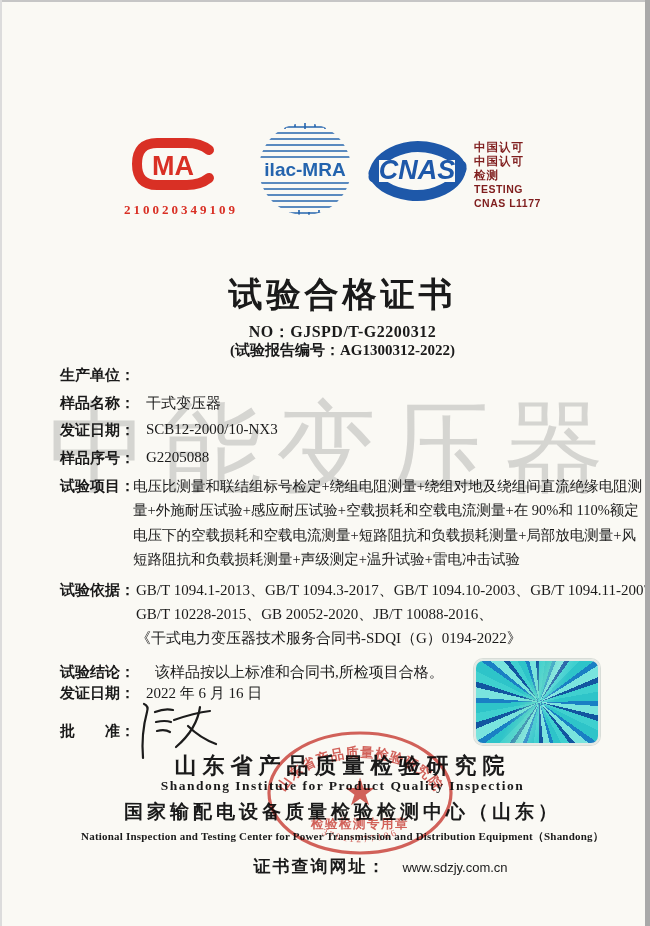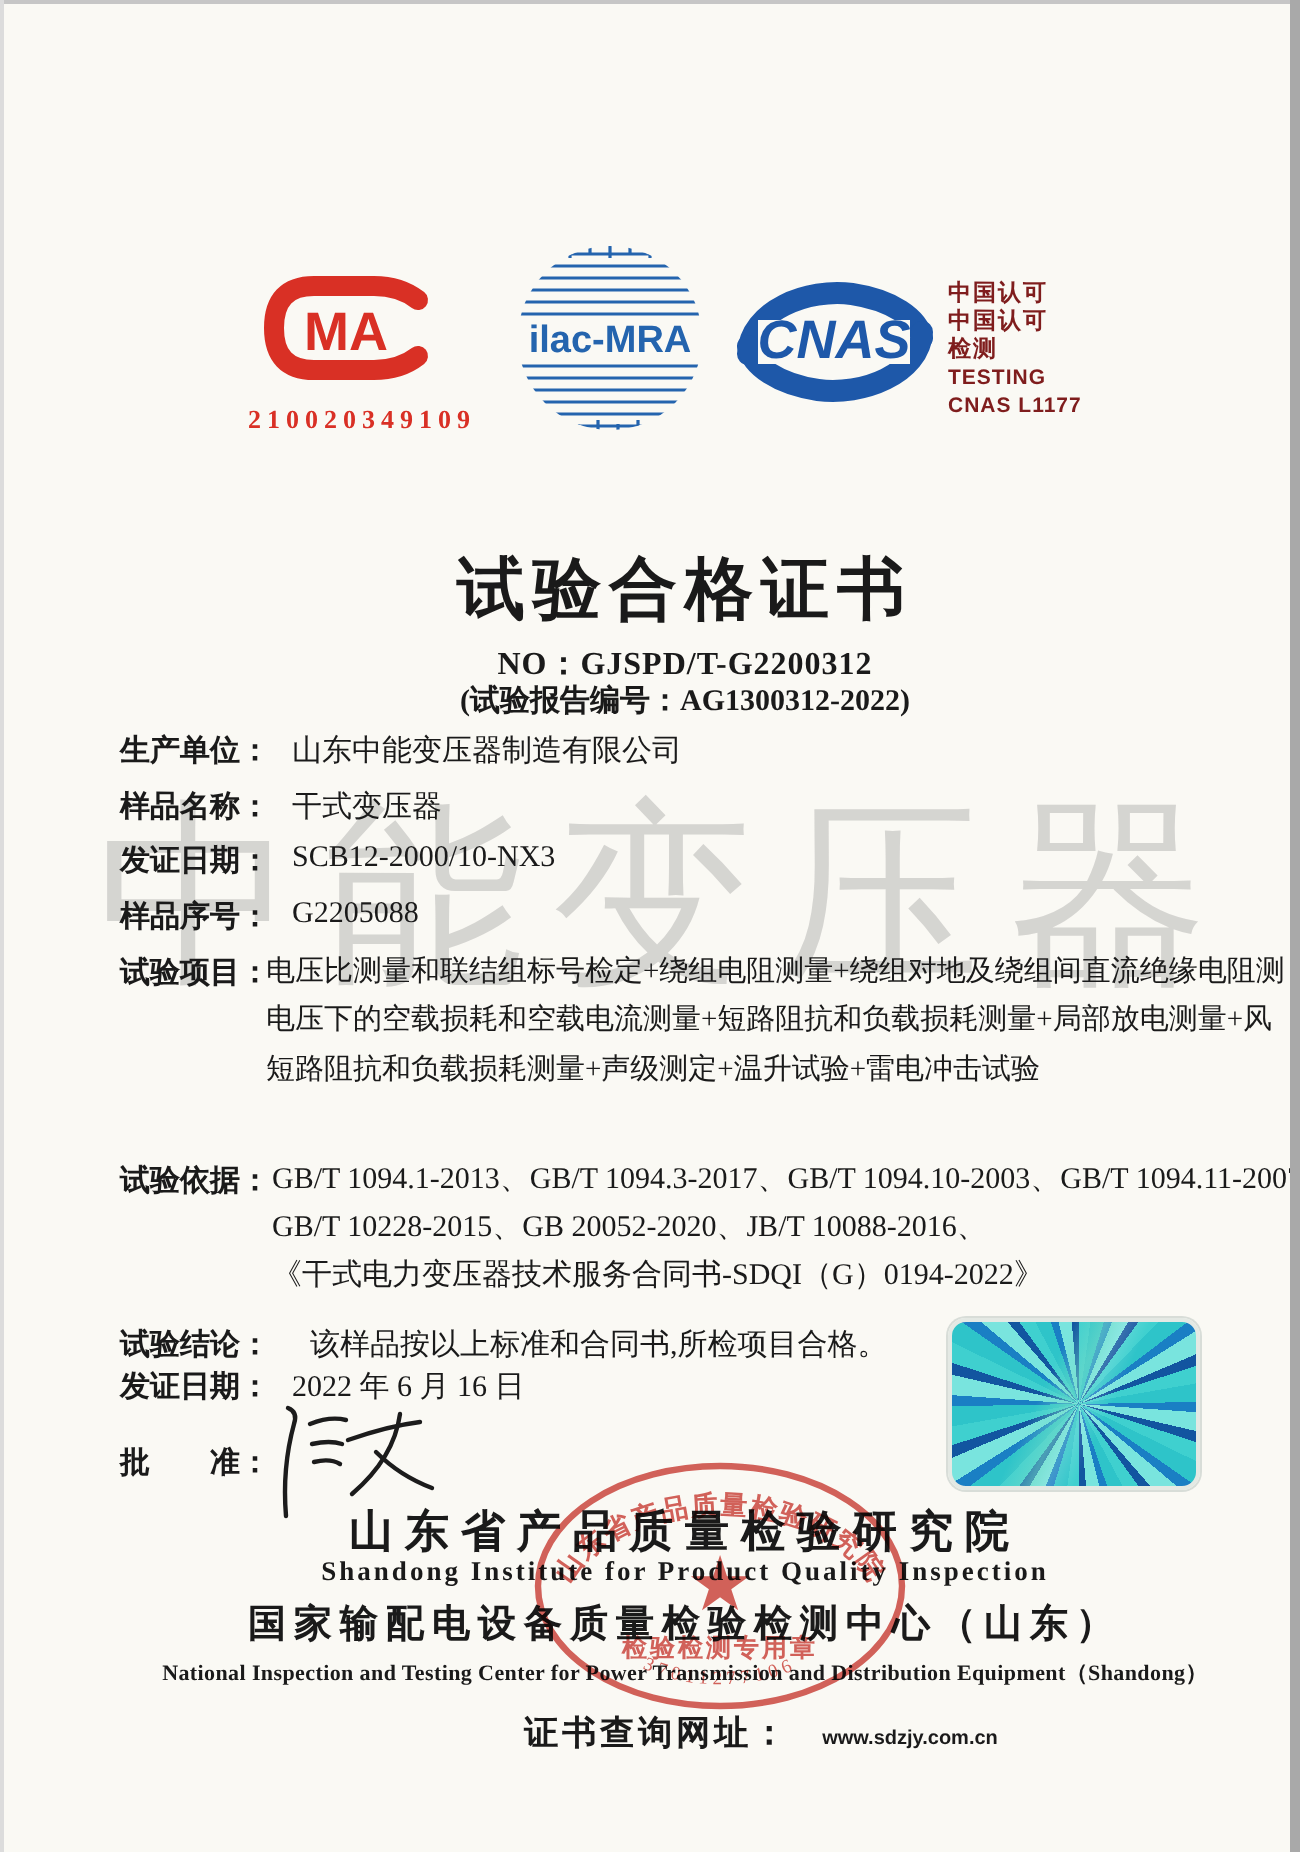--- a/index.html
+++ b/index.html
@@ -77,21 +77,21 @@
   
   .stamp{position:absolute;left:264px;top:729px;z-index:6;mix-blend-mode:multiply;opacity:0.85;}
 
   
   .institute-cn{top:751px;font-size:22px;font-weight:bold;letter-spacing:6px;}
   .institute-en{top:778px;font-size:13.5px;font-weight:bold;letter-spacing:1.5px;}
   .center-cn{top:799px;font-size:19px;font-weight:bold;letter-spacing:4px;}
   .center-en{top:829px;font-size:11px;font-weight:bold;letter-spacing:0.2px;}
   .query{top:855px;transform:translateX(38px);}
   .query .q-label{font-size:17px;font-weight:bold;letter-spacing:2px;}
-  .query .q-url{font-size:10px;font-weight:bold;font-family:"Liberation Sans",sans-serif;margin-left:12px;}
+  .query .q-url{font-size:13px;font-weight:normal;font-family:"Liberation Sans",sans-serif;margin-left:12px;}
 </style>
 </head>
 <body>
 
 <div class="page">
 
   <div class="edge-top"></div>
   <div class="edge-left"></div>
   <div class="edge-right"></div>
 
@@ -160,38 +160,38 @@
     <div class="en">TESTING</div>
     <div class="en">CNAS L1177</div>
   </div>
 
   <div class="centered title">试验合格证书</div>
   <div class="centered cert-no">NO：GJSPD/T-G2200312</div>
   <div class="centered report-no">(试验报告编号：AG1300312-2022)</div>
 
   <div class="row" style="top:366px;">
     <span class="lbl">生产单位：</span>
-    <span>山东中能变压器制造有限公司</span>
   </div>
   <div class="row" style="top:394px;">
     <span class="lbl">样品名称：</span>
     <span>干式变压器</span>
   </div>
   <div class="row" style="top:421px;">
     <span class="lbl">发证日期：</span>
     <span>SCB12-2000/10-NX3</span>
   </div>
   <div class="row" style="top:449px;">
     <span class="lbl">样品序号：</span>
     <span>G2205088</span>
   </div>
 
   <div class="block-label" style="top:477px;">试验项目：</div>
   <div class="block-lines" style="top:474px;">
     <div>电压比测量和联结组标号检定+绕组电阻测量+绕组对地及绕组间直流绝缘电阻测</div>
+    <div>量+外施耐压试验+感应耐压试验+空载损耗和空载电流测量+在 90%和 110%额定</div>
     <div>电压下的空载损耗和空载电流测量+短路阻抗和负载损耗测量+局部放电测量+风</div>
     <div>短路阻抗和负载损耗测量+声级测定+温升试验+雷电冲击试验</div>
   </div>
 
   <div class="block-label" style="top:581px;">试验依据：</div>
   <div class="basis-lines" style="top:578px;">
     <div>GB/T 1094.1-2013、GB/T 1094.3-2017、GB/T 1094.10-2003、GB/T 1094.11-2007、</div>
     <div>GB/T 10228-2015、GB 20052-2020、JB/T 10088-2016、</div>
     <div>《干式电力变压器技术服务合同书-SDQI（G）0194-2022》</div>
   </div>

